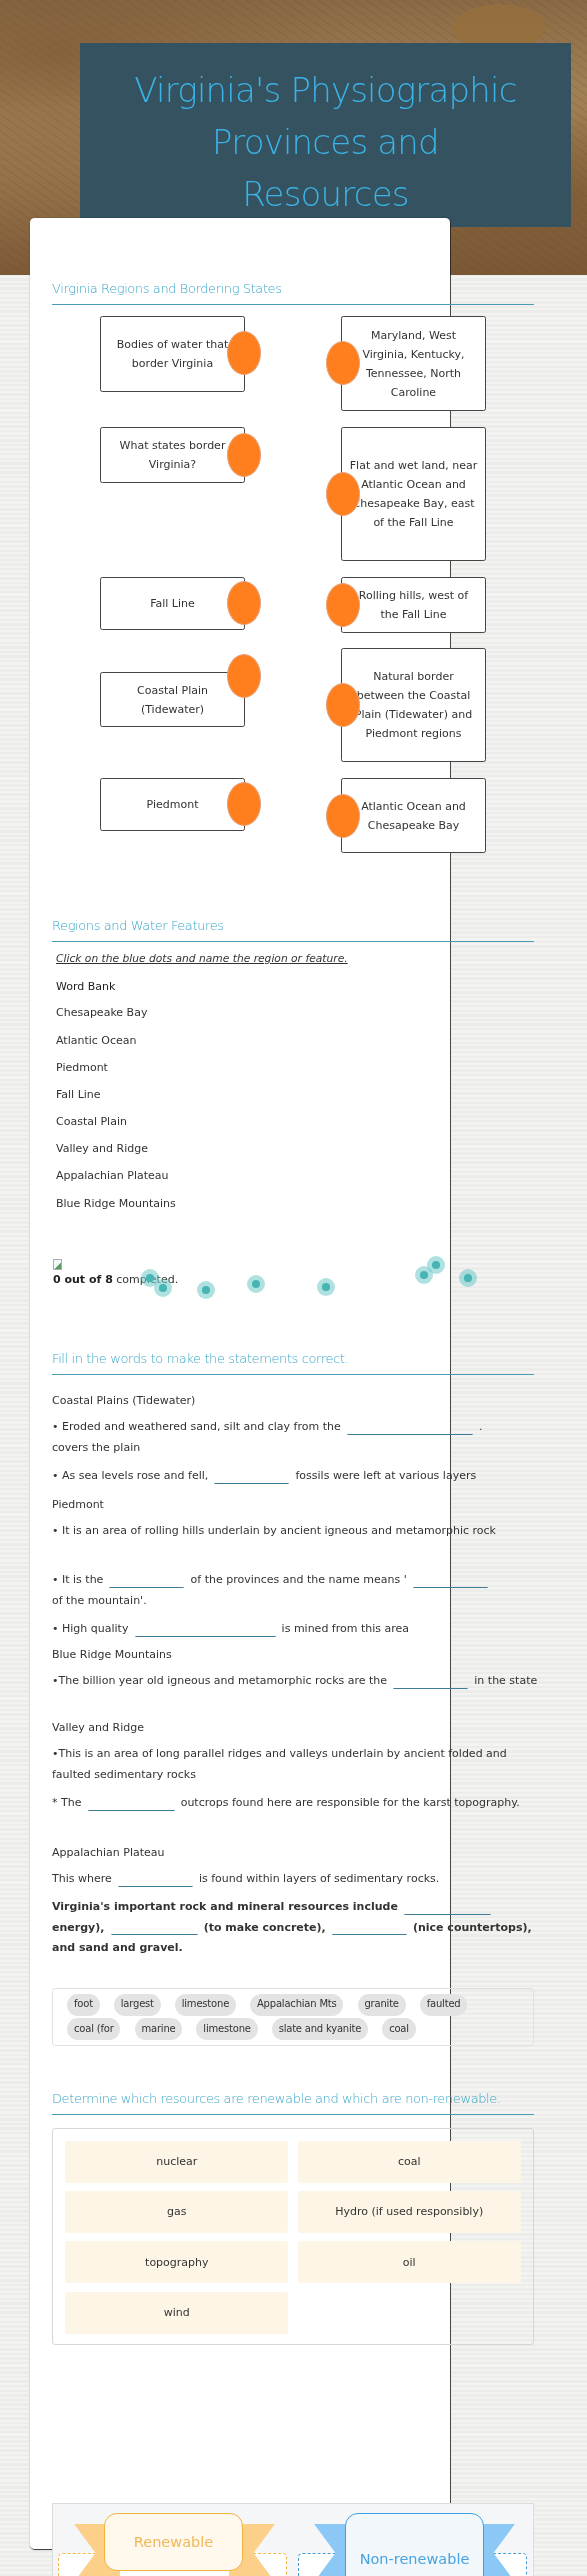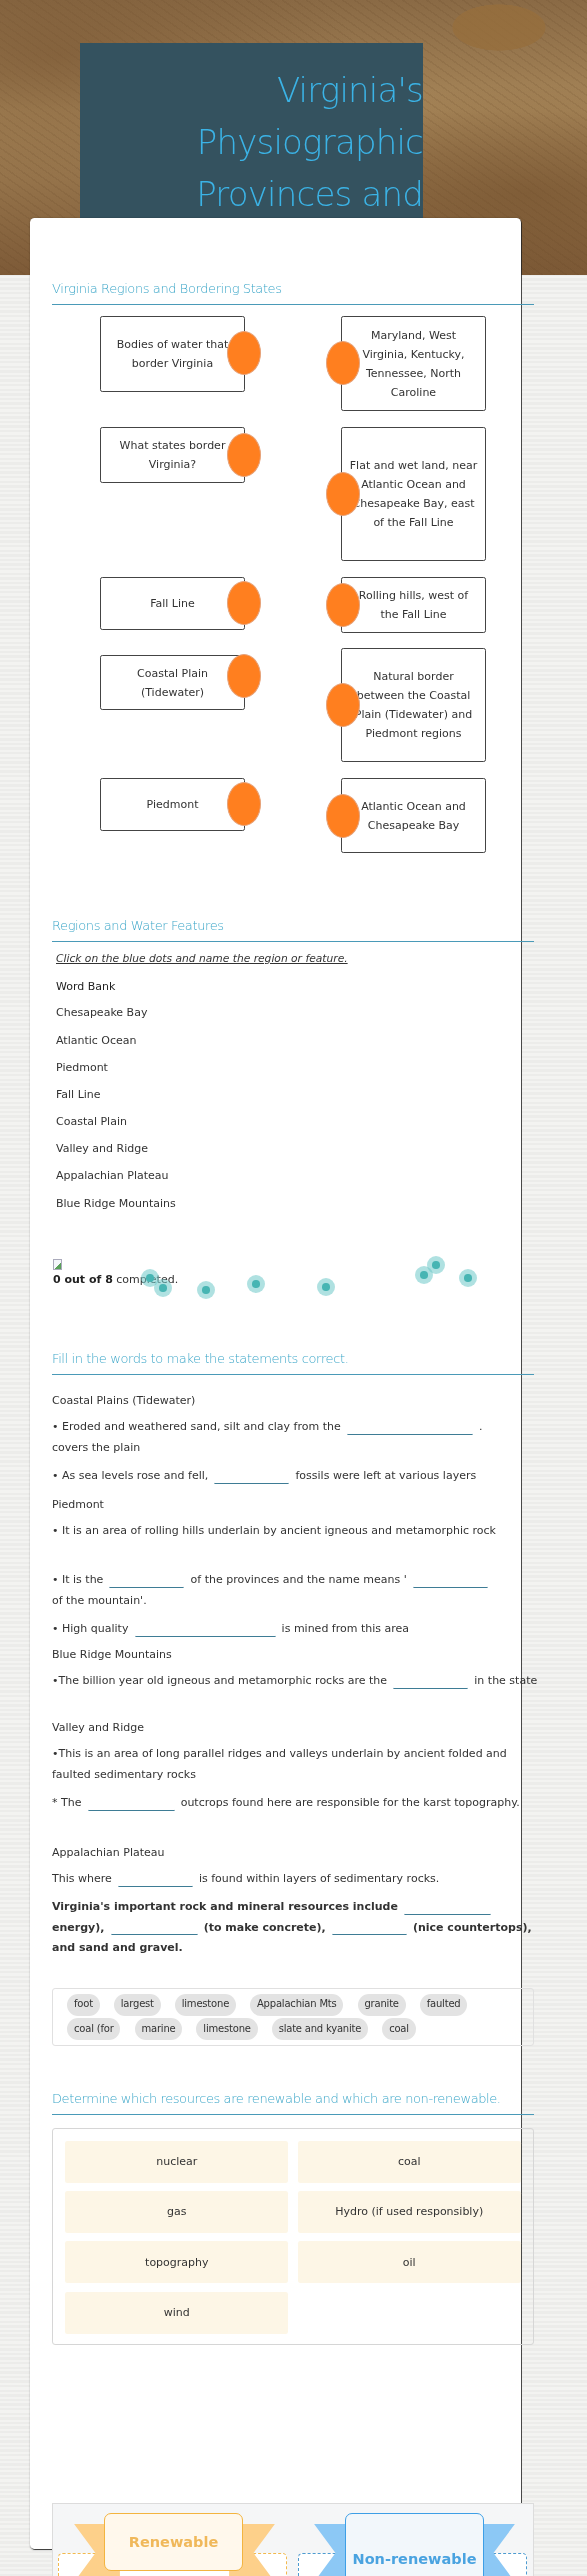--- a/index.html
+++ b/index.html
@@ -16,35 +16,35 @@
   .hero-bg {
     position: absolute; left: 0; top: 0; width: 587px; height: 275px;
     background:
       radial-gradient(ellipse at 85% 10%, rgba(150,110,60,0.8) 0 46px, transparent 47px),
       radial-gradient(ellipse at 10% 20%, rgba(120,85,50,0.6), transparent 40%),
       radial-gradient(ellipse at 90% 70%, rgba(110,75,40,0.5), transparent 40%),
       repeating-linear-gradient(35deg, rgba(90,60,30,0.12) 0 1.5px, transparent 1.5px 6.9px),
       linear-gradient(180deg, #8a6a45 0%, #a68558 40%, #7d5a37 100%);
   }
   .title-box {
-    position: absolute; left: 80px; top: 43px; width: 343px; height: 184px;
+    position: absolute; left: 80px; top: 43px; width: 491px; height: 184px;
     background: #34525f;
-    text-align: right;
+    text-align: center;
     padding-top: 21.4px;
   }
   .title-box h1 {
     font-family: "DejaVu Sans", sans-serif;
     font-weight: 200;
     font-size: 34px;
     line-height: 52px;
     color: #3bb3e6;
     letter-spacing: -0.8px;
   }
   .card {
-    position: absolute; left: 30px; top: 218px; width: 491px; height: 2331px;
+    position: absolute; left: 30px; top: 218px; width: 420px; height: 2331px;
     background: #ffffff;
     border-radius: 4.6px;
     box-shadow: 0.8px 0.8px 0 #222, 0 0.8px 1.5px rgba(0,0,0,0.4);
     padding-left: 16px;
   }
   .section-title {
     position: absolute; left: 22px; width: 482px;
     font-family: "DejaVu Sans", sans-serif;
     font-weight: 300;
     font-size: 13px;
@@ -128,23 +128,23 @@
     background: #f5f6f7; border: 0.8px solid #dcdcdc;
   }
   .bin {
     position: absolute; top: 49px; width: 229px; height: 159px;
     border: 1.5px dashed; border-radius: 4.6px; background: #fff;
   }
   .bin.renew { left: 4.6px; border-color: #f2b94e; }
   .bin.nonrenew { left: 245px; border-color: #4e9bd0; }
   .ribbon-tail { position: absolute; top: 20px; width: 46px; height: 58px; }
   .ribbon-label {
-    position: absolute; border: 1.5px solid; border-radius: 7px;
+    position: absolute; border: 1.5px solid; border-radius: 13px;
     display: flex; align-items: center; justify-content: center; text-align: center;
-    font-size: 14.5px; font-weight: 700;
+    font-size: 14.5px; font-weight: 400;
   }
   .ribbon-label.renew { left: 51px; top: 9.2px; width: 139px; height: 58px; border-color: #f3b43f; background: #fff8ec; color: #f0b85a; }
   .ribbon-label.nonrenew { left: 292px; top: 9.2px; width: 139px; height: 92px; border-color: #3e9fe6; background: #f2f7fb; color: #4aa3e0; line-height: 32px; }
 </style>
 </head>
 <body>
 
 <div class="hero-bg"></div>
 
 <div class="title-box">
@@ -161,21 +161,21 @@
 
   <div class="match-box left" style="top:98px;height:76px;">
       <span>Bodies of water that border Virginia</span>
     </div>
   <div class="match-box left" style="top:209px;height:56px;">
       <span>What states border Virginia?</span>
     </div>
   <div class="match-box left" style="top:359px;height:53px;">
       <span>Fall Line</span>
     </div>
-  <div class="match-box left" style="top:437px;height:55px;">
+  <div class="match-box left" style="top:454px;height:55px;">
       <span>Coastal Plain (Tidewater)</span>
     </div>
   <div class="match-box left" style="top:560px;height:53px;">
       <span>Piedmont</span>
     </div>
 
   <div class="match-box right" style="top:98px;height:95px;">
       <span>Maryland, West Virginia, Kentucky, Tennessee, North Caroline</span>
     </div>
   <div class="match-box right" style="top:209px;height:134px;">

